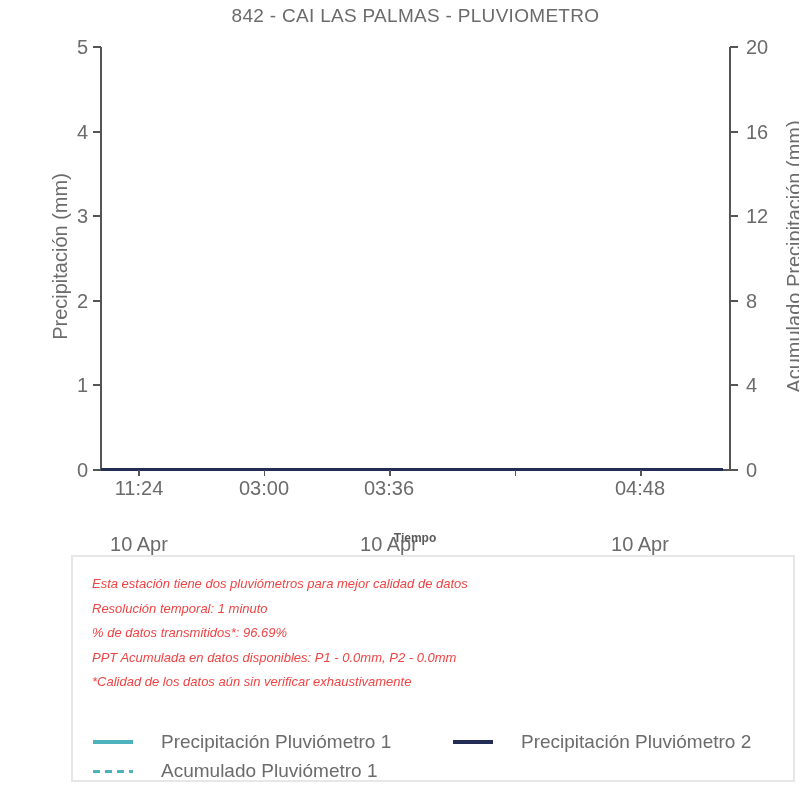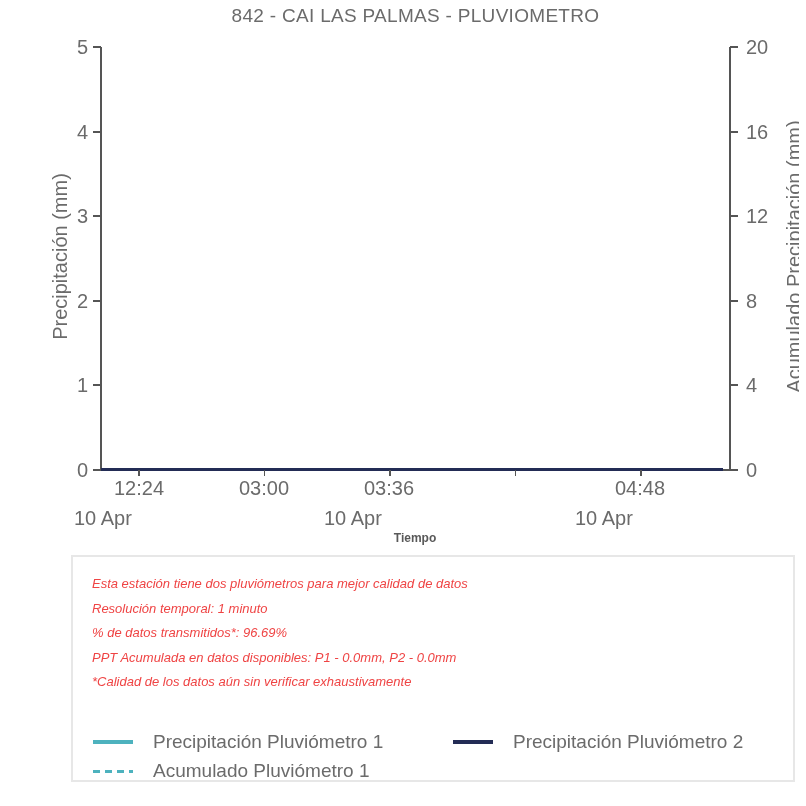--- a/index.html
+++ b/index.html
@@ -10,29 +10,29 @@
   .t{position:absolute;color:#6b6b6b;}
   .chart-title{left:101px;top:5px;width:629px;text-align:center;font-size:19px;letter-spacing:.3px;}
   .ylab{width:430px;top:245px;text-align:center;font-size:20px;transform:rotate(-90deg);}
   .ylab-left{left:-155px;}
   .ylab-right{left:579px;}
   .spine{position:absolute;background:#555555;}
   .tick{position:absolute;background:#555555;}
   .ytl{left:28px;width:60px;text-align:right;font-size:20px;line-height:26px;}
   .ytr{left:746px;width:60px;text-align:left;font-size:20px;line-height:26px;}
   .xtl{top:477px;width:130px;text-align:center;font-size:20px;}
-  .xtd{top:507px;width:130px;text-align:left;font-size:20px;}
+  .xtd{top:533px;width:130px;text-align:center;font-size:20px;}
   .xtitle{left:315px;top:531px;width:200px;text-align:center;font-size:12px;font-weight:bold;color:#595959;}
   .plot-area{position:absolute;left:101px;top:47px;width:629px;height:423px;background:transparent;}
   .dataline{position:absolute;left:101px;width:622px;height:2.5px;}
   .line-p1{top:468.5px;background:#4db2be;}
   .line-p2{top:468px;background:#232c55;}
   .infobox{position:absolute;left:71px;top:555px;width:720px;height:223px;border:2px solid #e7e7e7;background:#ffffff;}
   .infotext{position:absolute;left:92px;top:572px;font-size:13px;line-height:24.5px;color:#ef4444;font-style:italic;}
-  .legend-item{position:absolute;display:flex;align-items:center;gap:20px;height:26px;cursor:pointer;}
+  .legend-item{position:absolute;display:flex;align-items:center;gap:28px;height:26px;cursor:pointer;}
   .swatch{width:40px;flex:0 0 40px;}
   .sw-solid-teal{height:4px;background:#4db2be;}
   .sw-solid-navy{height:4px;background:#232c55;}
   .sw-dash-teal{height:3px;background:repeating-linear-gradient(to right,#4db2be 0 7px,transparent 7px 12px);}
   .sw-dash-navy{height:3px;background:repeating-linear-gradient(to right,#232c55 0 7px,transparent 7px 12px);}
   .lg-text{font-size:19px;color:#6b6b6b;white-space:nowrap;}
 </style>
 </head>
 <body>
 
@@ -79,21 +79,21 @@
 
   <div class="dataline line-p1"></div>
   <div class="dataline line-p2"></div>
 
   <div class="tick" style="left:138px;top:470px;width:1.5px;height:6px;"></div>
   <div class="tick" style="left:263.5px;top:470px;width:1.5px;height:6px;"></div>
   <div class="tick" style="left:389px;top:470px;width:1.5px;height:6px;"></div>
   <div class="tick" style="left:514.5px;top:470px;width:1.5px;height:6px;"></div>
   <div class="tick" style="left:640px;top:470px;width:1.5px;height:6px;"></div>
 
-  <div class="t xtl" style="left:74px;">12:24</div>
+  <div class="t xtl" style="left:74px;">11:24</div>
   <div class="t xtl" style="left:199px;">03:00</div>
   <div class="t xtl" style="left:324px;">03:36</div>
   <div class="t xtl" style="left:575px;">04:48</div>
 
   <div class="t xtd" style="left:74px;">10 Apr</div>
   <div class="t xtd" style="left:324px;">10 Apr</div>
   <div class="t xtd" style="left:575px;">10 Apr</div>
 
   <div class="t xtitle">Tiempo</div>
 

